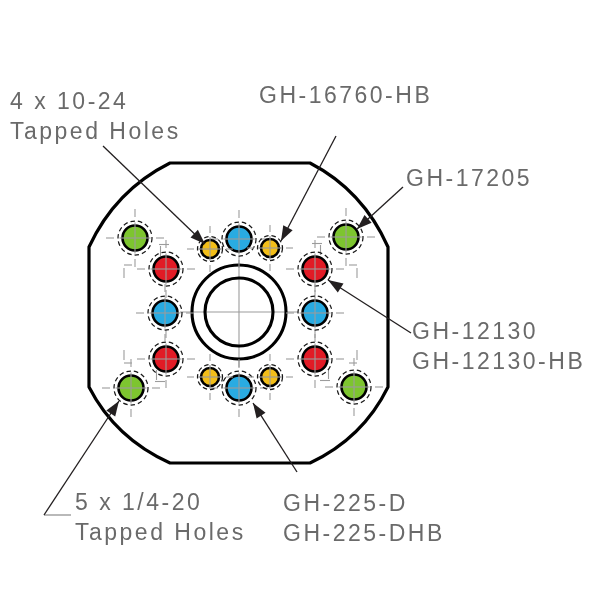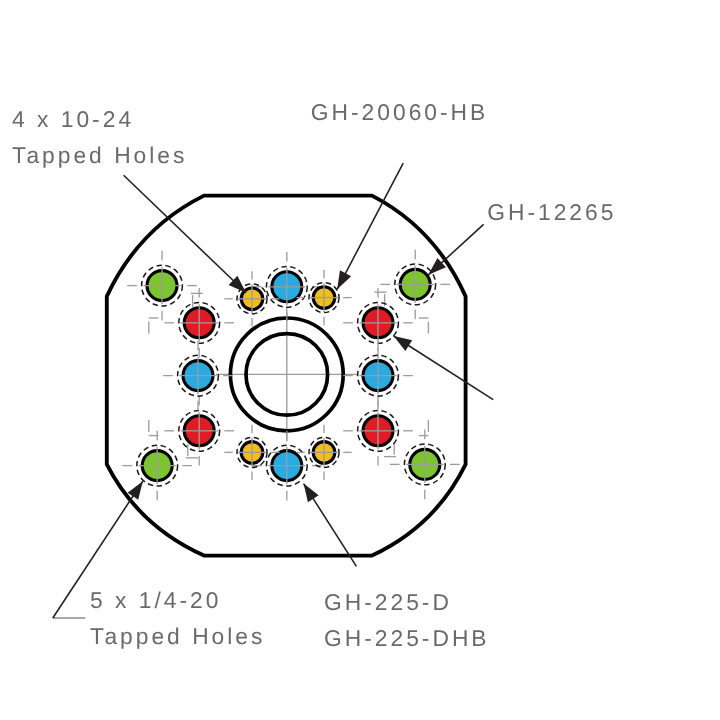--- a/index.html
+++ b/index.html
@@ -1,19 +1,19 @@
 <!DOCTYPE html>
 <html><head>
 <meta charset="utf-8">
 <style>
   html,body{margin:0;padding:0;background:#ffffff;}
   #stage{position:relative;width:600px;height:600px;background:#ffffff;overflow:hidden;
          font-family:"Liberation Sans","DejaVu Sans",sans-serif;}
   #drawing{position:absolute;left:0;top:0;}
-  .label{position:absolute;font-size:19px;line-height:30px;color:#6a6a6a;
+  .label{position:absolute;font-size:23px;line-height:30px;color:#6a6a6a;
          letter-spacing:2.5px;white-space:nowrap;}
 </style>
 </head>
 <body>
 
 <div id="stage">
 
   <svg id="drawing" width="600" height="600" viewBox="0 0 600 600">
 
     <path id="plate-outline" d="M 170,163 L 310,163 Q 362.7,190.3 388,247 L 388,387 Q 362.7,438.3 310,463
@@ -182,31 +182,35 @@
         <polygon points="253,403 265.5337262799299,412.7977398179271 256.5962519685906,418.496998799071" fill="#231F20"></polygon>
       </g>
   </svg>
 
   <div class="label" style="left:10px;top:86px">
     <div>4 x 10-24</div>
     <div>Tapped Holes</div>
   </div>
 
   <div class="label" style="left:259px;top:80px">
-    <div>GH-20060-HB</div>
+    <div>GH-16760-HB</div>
   </div>
 
   <div class="label" style="left:406px;top:163px">
-    <div>GH-12265</div>
-  </div>
-
+    <div>GH-17205</div>
+  </div>
+
+  <div class="label" style="left:412px;top:316px">
+    <div>GH-12130</div>
+    <div>GH-12130-HB</div>
+  </div>
 
   <div class="label" style="left:75px;top:487px">
     <div>5 x 1/4-20</div>
     <div>Tapped Holes</div>
   </div>
 
-  <div class="label" style="left:270px;top:488px">
+  <div class="label" style="left:283px;top:488px">
     <div>GH-225-D</div>
     <div>GH-225-DHB</div>
   </div>
 
 </div>
 
 </body></html>

